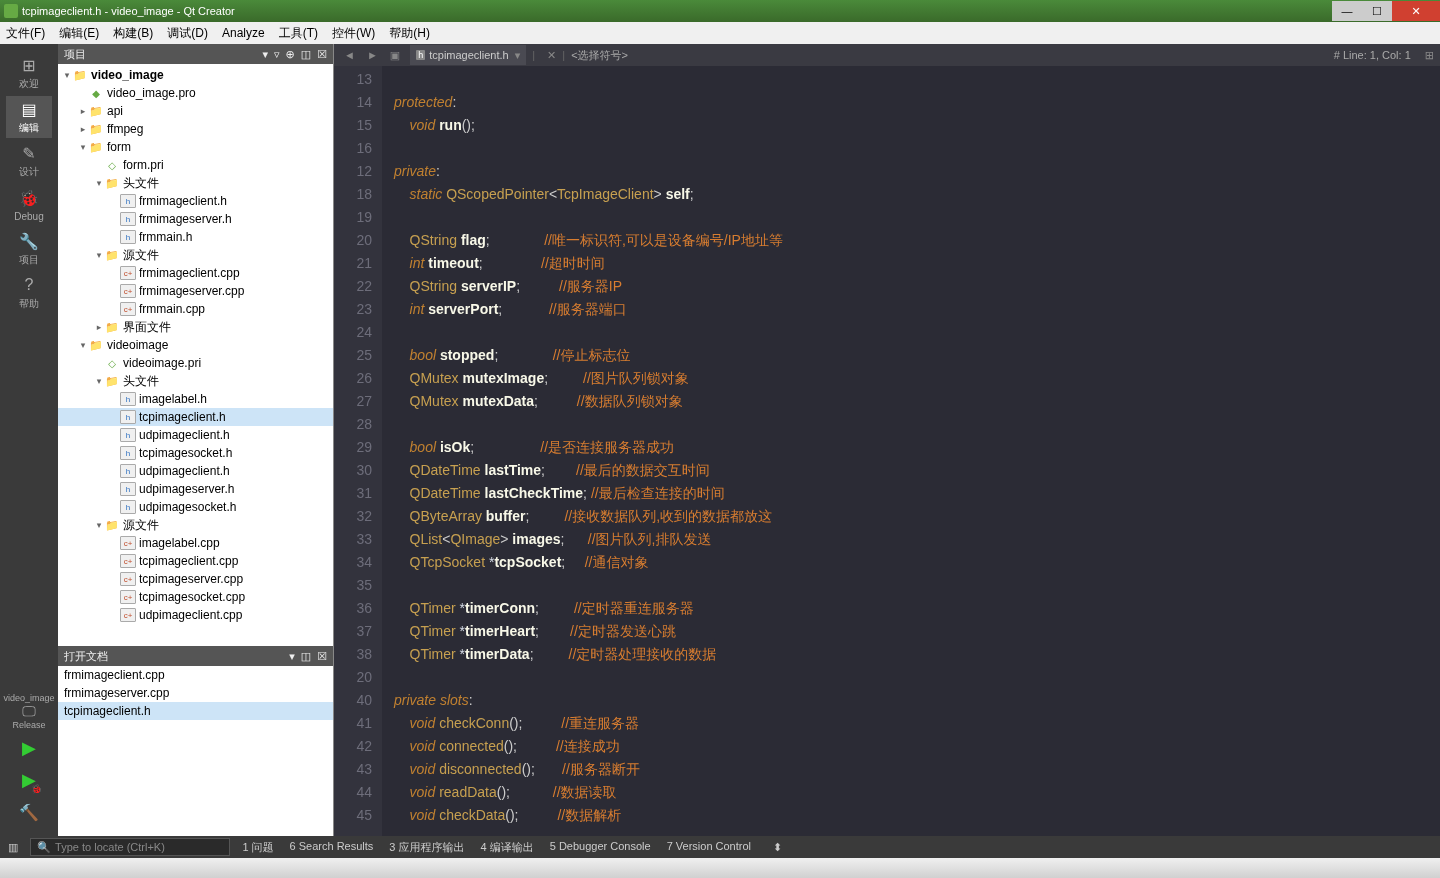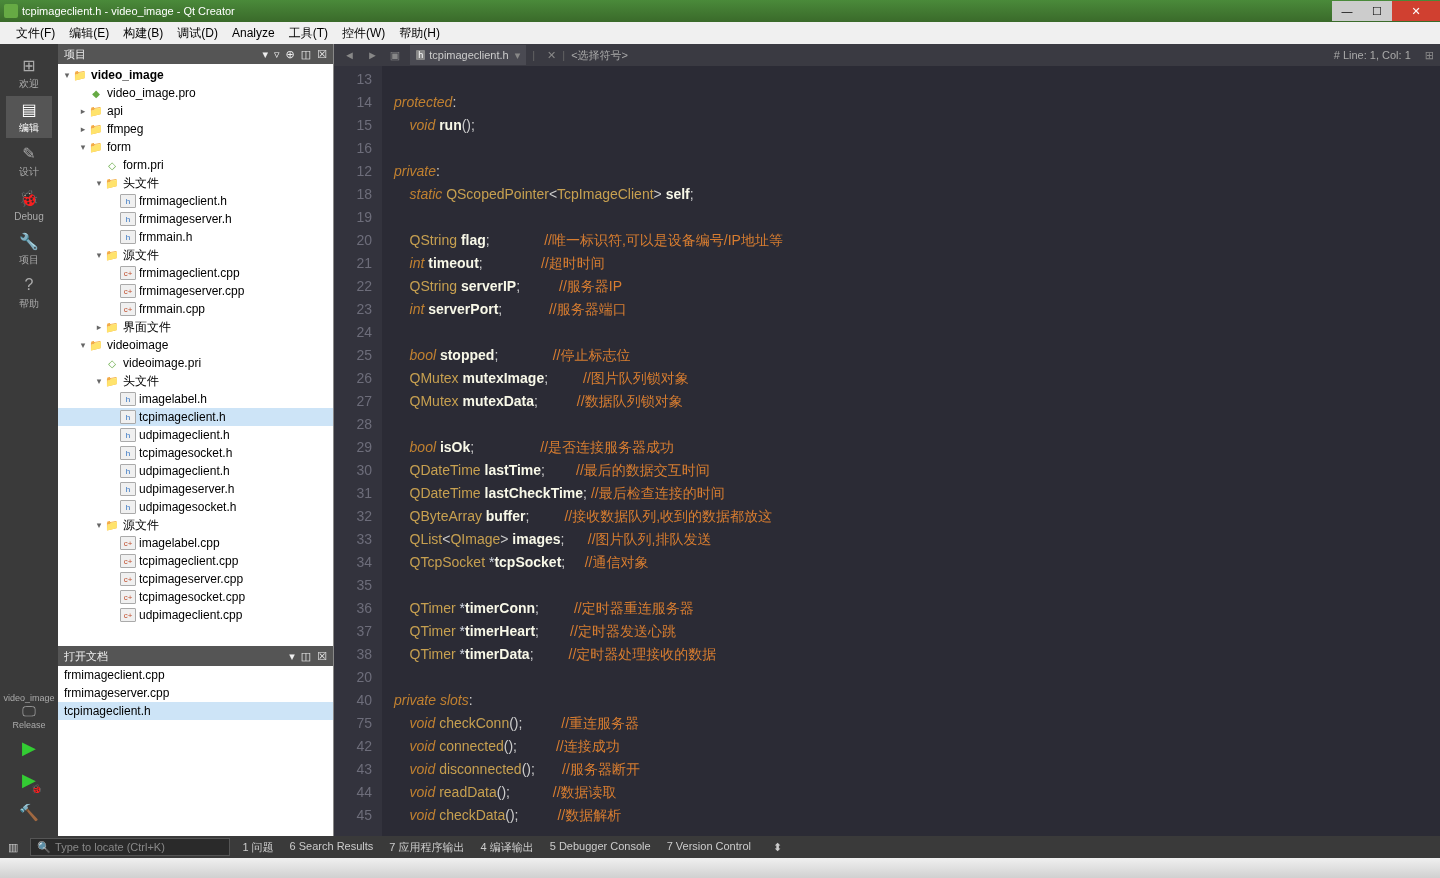--- a/index.html
+++ b/index.html
@@ -6,21 +6,21 @@
 body { background: #2b2b2b; color: #ccc; font-size: 12px; overflow: hidden; width: 1440px; height: 878px; }
 
 .titlebar { height: 22px; background: linear-gradient(#4a8a3a, #3a6a2a); display: flex; align-items: center; padding-left: 4px; color: #fff; font-size: 11px; }
 .titlebar-icon { width: 14px; height: 14px; background: #6a4; border-radius: 2px; margin-right: 4px; }
 .titlebar-spacer { flex: 1; }
 .win-btn { width: 30px; height: 20px; display: flex; align-items: center; justify-content: center; font-size: 11px; }
 .win-min { background: #ccc; color: #000; }
 .win-max { background: #ccc; color: #000; }
 .win-close { background: #d04030; color: #fff; width: 48px; }
 
-.menubar { height: 22px; background: #f0f0f0; display: flex; align-items: center; padding-left: 16px; color: #000; font-size: 12px; }
+.menubar { height: 22px; background: #f0f0f0; display: flex; align-items: center; padding-left: 6px; color: #000; font-size: 12px; }
 .menubar span { margin-right: 14px; cursor: default; }
 
 .main-row { display: flex; height: calc(878px - 22px - 22px - 22px - 20px); }
 
 .leftbar { width: 58px; background: #3a3a3a; display: flex; flex-direction: column; align-items: center; padding-top: 8px; color: #aaa; font-size: 10px; }
 .leftbar-item { width: 46px; height: 42px; margin-bottom: 2px; display: flex; flex-direction: column; align-items: center; justify-content: center; cursor: pointer; }
 .leftbar-item.sel { background: #555; color: #fff; }
 .leftbar-icon { width: 20px; height: 20px; margin-bottom: 2px; display:flex; align-items:center; justify-content:center; font-size:16px; }
 .leftbar-bottom { margin-top: auto; padding-bottom: 10px; display:flex; flex-direction:column; align-items:center; }
 .leftbar-mini { width:32px; height:28px; display:flex; align-items:center; justify-content:center; margin-top:4px; color:#888; font-size:16px; }
@@ -366,41 +366,41 @@
           <div>31</div>
           <div>32</div>
           <div>33</div>
           <div>34</div>
           <div>35</div>
           <div>36</div>
           <div>37</div>
           <div>38</div>
           <div>20</div>
           <div>40</div>
-          <div>75</div>
+          <div>41</div>
           <div>42</div>
           <div>43</div>
           <div>44</div>
           <div>45</div>
         </div>
       <div class="code" id="code"><div>&nbsp;</div><div><span class="kw">protected</span><span class="punct">:</span></div><div>    <span class="kw">void</span> <span class="ident">run</span><span class="punct">();</span></div><div>&nbsp;</div><div><span class="kw">private</span><span class="punct">:</span></div><div>    <span class="kw">static</span> <span class="type">QScopedPointer</span><span class="punct">&lt;</span><span class="type">TcpImageClient</span><span class="punct">&gt; </span><span class="ident">self</span><span class="punct">;</span></div><div>&nbsp;</div><div>    <span class="type">QString</span> <span class="ident">flag</span><span class="punct">;</span>              <span class="cmt">//唯一标识符,可以是设备编号/IP地址等</span></div><div>    <span class="kw">int</span> <span class="ident">timeout</span><span class="punct">;</span>               <span class="cmt">//超时时间</span></div><div>    <span class="type">QString</span> <span class="ident">serverIP</span><span class="punct">;</span>          <span class="cmt">//服务器IP</span></div><div>    <span class="kw">int</span> <span class="ident">serverPort</span><span class="punct">;</span>            <span class="cmt">//服务器端口</span></div><div>&nbsp;</div><div>    <span class="kw">bool</span> <span class="ident">stopped</span><span class="punct">;</span>              <span class="cmt">//停止标志位</span></div><div>    <span class="type">QMutex</span> <span class="ident">mutexImage</span><span class="punct">;</span>         <span class="cmt">//图片队列锁对象</span></div><div>    <span class="type">QMutex</span> <span class="ident">mutexData</span><span class="punct">;</span>          <span class="cmt">//数据队列锁对象</span></div><div>&nbsp;</div><div>    <span class="kw">bool</span> <span class="ident">isOk</span><span class="punct">;</span>                 <span class="cmt">//是否连接服务器成功</span></div><div>    <span class="type">QDateTime</span> <span class="ident">lastTime</span><span class="punct">;</span>        <span class="cmt">//最后的数据交互时间</span></div><div>    <span class="type">QDateTime</span> <span class="ident">lastCheckTime</span><span class="punct">;</span> <span class="cmt">//最后检查连接的时间</span></div><div>    <span class="type">QByteArray</span> <span class="ident">buffer</span><span class="punct">;</span>         <span class="cmt">//接收数据队列,收到的数据都放这</span></div><div>    <span class="type">QList</span><span class="punct">&lt;</span><span class="type">QImage</span><span class="punct">&gt; </span><span class="ident">images</span><span class="punct">;</span>      <span class="cmt">//图片队列,排队发送</span></div><div>    <span class="type">QTcpSocket</span> *<span class="ident">tcpSocket</span><span class="punct">;</span>     <span class="cmt">//通信对象</span></div><div>&nbsp;</div><div>    <span class="type">QTimer</span> *<span class="ident">timerConn</span><span class="punct">;</span>         <span class="cmt">//定时器重连服务器</span></div><div>    <span class="type">QTimer</span> *<span class="ident">timerHeart</span><span class="punct">;</span>        <span class="cmt">//定时器发送心跳</span></div><div>    <span class="type">QTimer</span> *<span class="ident">timerData</span><span class="punct">;</span>         <span class="cmt">//定时器处理接收的数据</span></div><div>&nbsp;</div><div><span class="kw">private</span> <span class="kw">slots</span><span class="punct">:</span></div><div>    <span class="kw">void</span> <span class="type">checkConn</span><span class="punct">();</span>          <span class="cmt">//重连服务器</span></div><div>    <span class="kw">void</span> <span class="type">connected</span><span class="punct">();</span>          <span class="cmt">//连接成功</span></div><div>    <span class="kw">void</span> <span class="type">disconnected</span><span class="punct">();</span>       <span class="cmt">//服务器断开</span></div><div>    <span class="kw">void</span> <span class="type">readData</span><span class="punct">();</span>           <span class="cmt">//数据读取</span></div><div>    <span class="kw">void</span> <span class="type">checkData</span><span class="punct">();</span>          <span class="cmt">//数据解析</span></div></div>
     </div>
   </div>
 </div>
 
 <div class="statusbar">
   <span style="margin-right:8px;">▥</span>
   <div class="status-search">
     <span style="margin-right:4px;">🔍</span>
     <span>Type to locate (Ctrl+K)</span>
   </div>
   <div id="status-items" style="display:flex;">
       <span class="status-item">1 问题</span>
       <span class="status-item">6 Search Results</span>
-      <span class="status-item">7 应用程序输出</span>
+      <span class="status-item">3 应用程序输出</span>
       <span class="status-item">4 编译输出</span>
       <span class="status-item">5 Debugger Console</span>
       <span class="status-item">7 Version Control</span>
     </div>
   <span style="margin-left:6px;">⬍</span>
 </div>
 
 <div class="taskbar"></div>
 
 </body></html>

